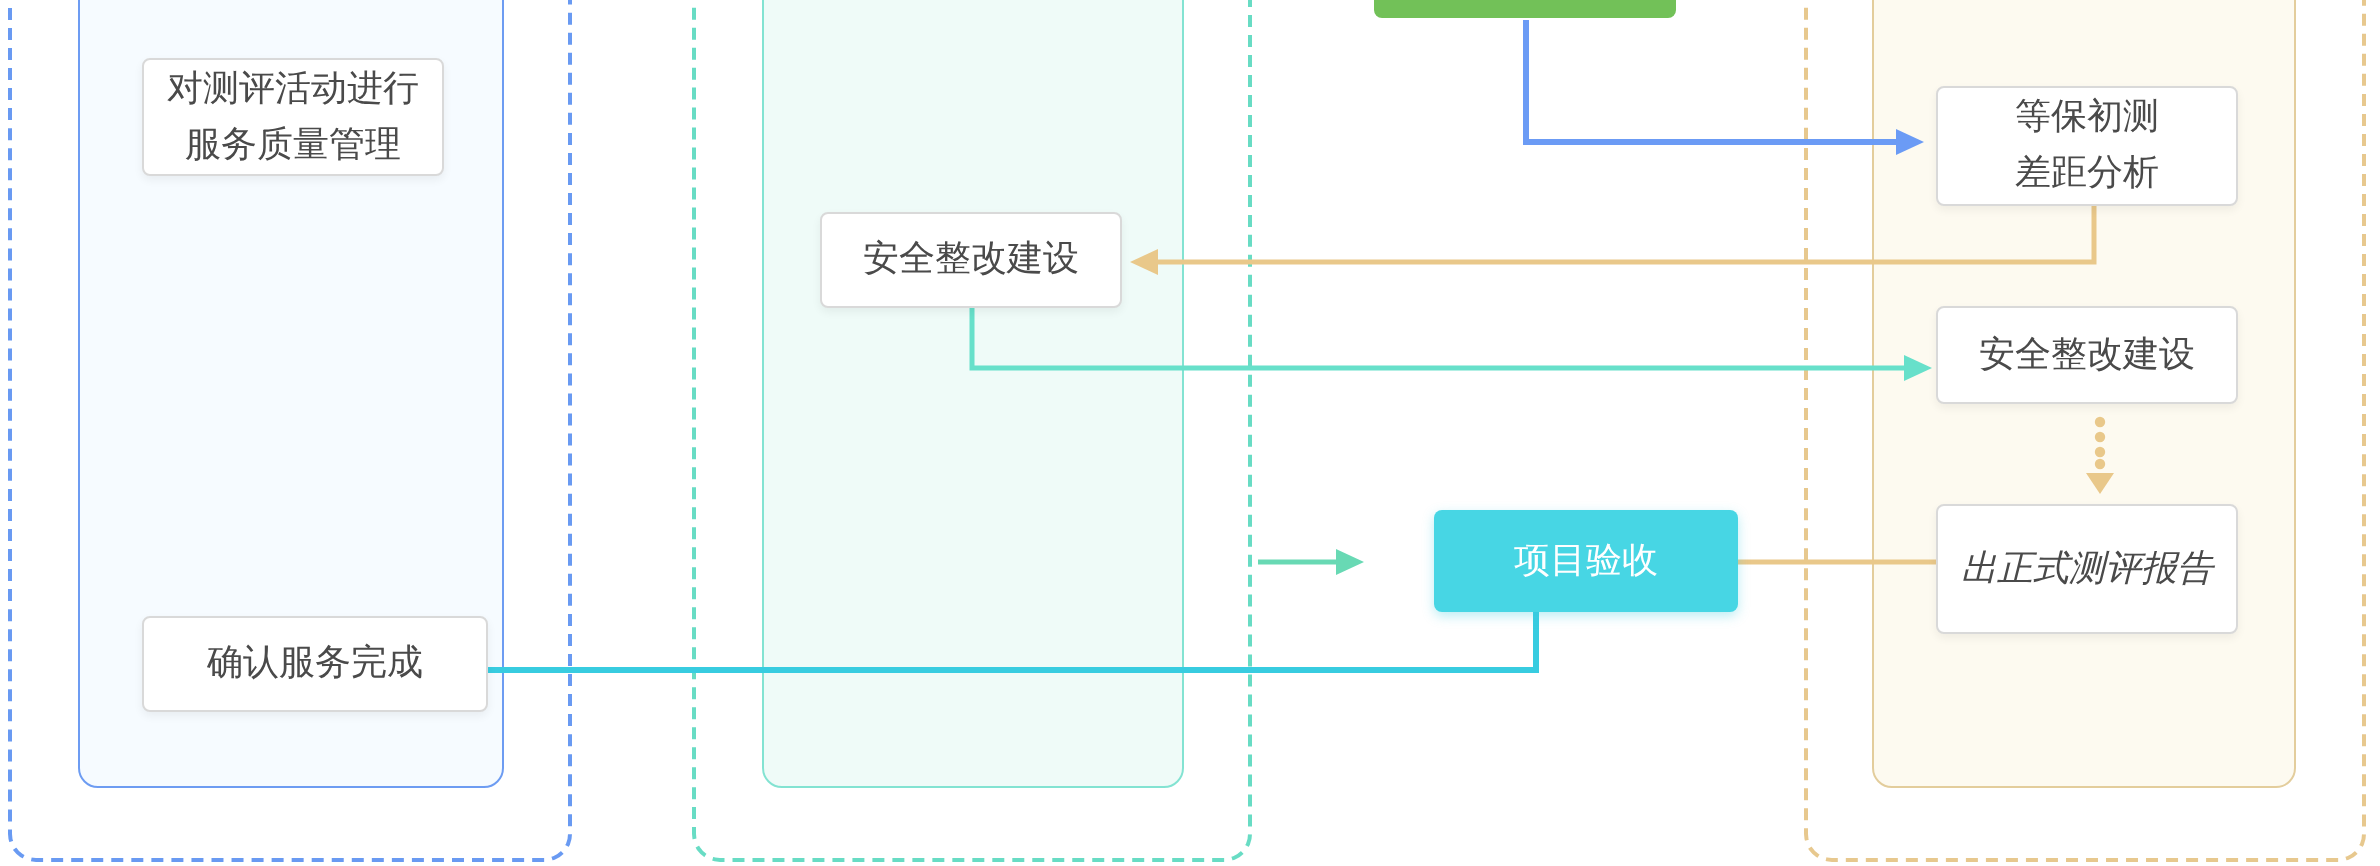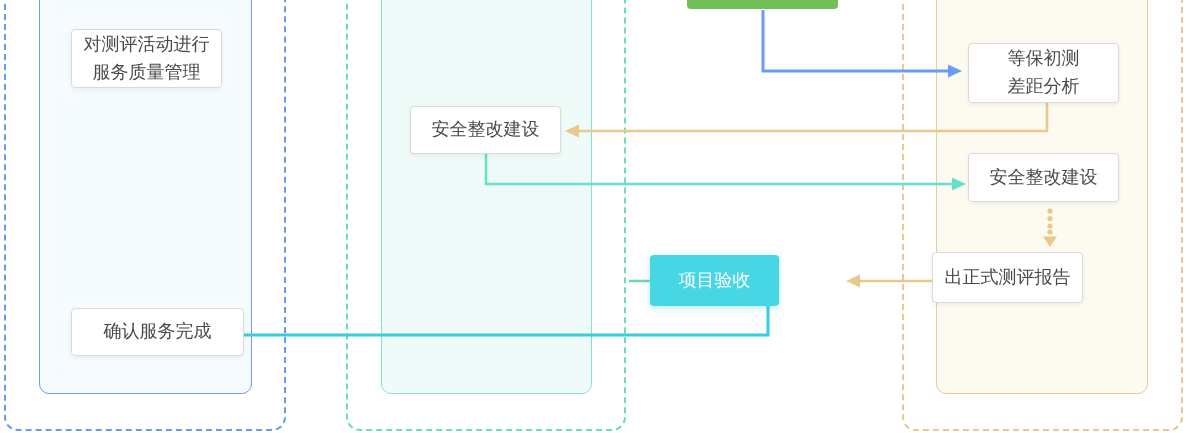--- a/index.html
+++ b/index.html
@@ -73,23 +73,23 @@
     background: #ffffff;
     border: 1px solid #d9d9d9;
     border-radius: 4px;
     box-shadow: 0 2px 5px rgba(0,0,0,0.06);
   }
   .node-quality    { left: 71px;  top: 29px;  width: 151px; height: 59px; }
   .node-confirm    { left: 71px;  top: 308px; width: 173px; height: 48px; }
   .node-build      { left: 410px; top: 106px; width: 151px; height: 48px; }
   .node-gap        { left: 968px; top: 43px;  width: 151px; height: 60px; }
   .node-review     { left: 968px; top: 153px; width: 151px; height: 49px; }
-  .node-report     { left: 932px; top: 252px; width: 151px; height: 51px; }
+  .node-report     { left: 968px; top: 252px; width: 151px; height: 65px; font-style: italic; }
   .node-acceptance {
-    left: 650px; top: 255px; width: 129px; height: 51px;
+    left: 717px; top: 255px; width: 152px; height: 51px;
     background: var(--node-cyan, #47d6e4);
     border: none;
     color: #ffffff;
     box-shadow: 0 2px 6px rgba(56,204,224,0.35);
   }
   .node-green-top {
     left: 687px; top: -30px; width: 151px; height: 39px;
     background: var(--node-green, #72c158);
     border: none;
     box-shadow: none;

